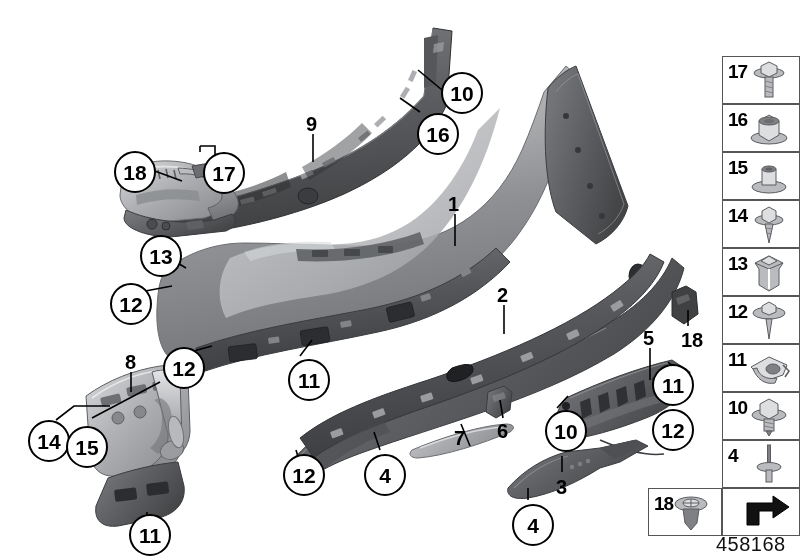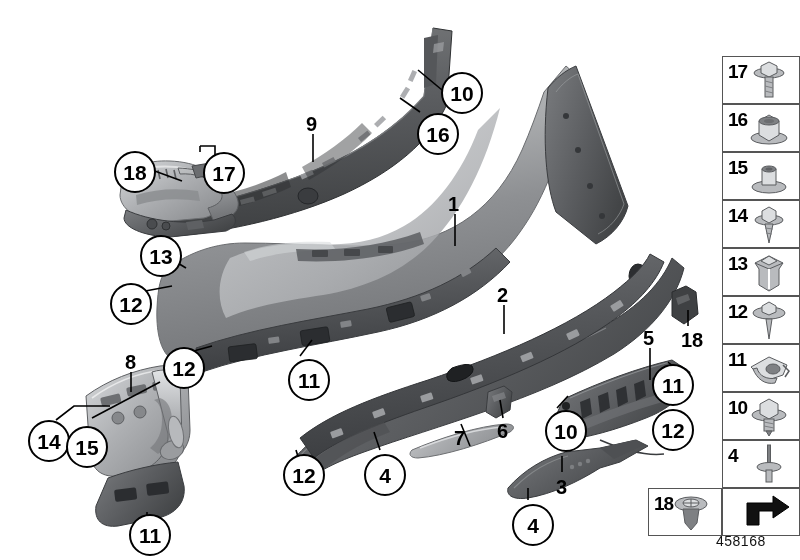--- a/index.html
+++ b/index.html
@@ -15,21 +15,21 @@
            justify-content:center;font-size:21px;background:#fff;}
   .callout.plain{font-size:20px;background:transparent;}
 
   
   .fbox{position:absolute;border:1px solid #555;background:#fff;
         box-sizing:border-box;}
   .fbox .fnum{position:absolute;left:5px;top:4px;font-size:19px;
         font-weight:bold;letter-spacing:-1px;}
   .fbox .fart{position:absolute;right:4px;top:0;bottom:0;width:52px;}
 
-  .diagid{position:absolute;font-size:14px;letter-spacing:.5px;color:#111;}
+  .diagid{position:absolute;font-size:20px;letter-spacing:.5px;color:#111;}
 
   svg{display:block;overflow:visible;}
   .nosel{pointer-events:none;}
 </style>
 </head>
 <body>
 
 <div id="stage">
 
   <svg id="art" class="nosel" width="800" height="560" viewBox="0 0 800 560">

